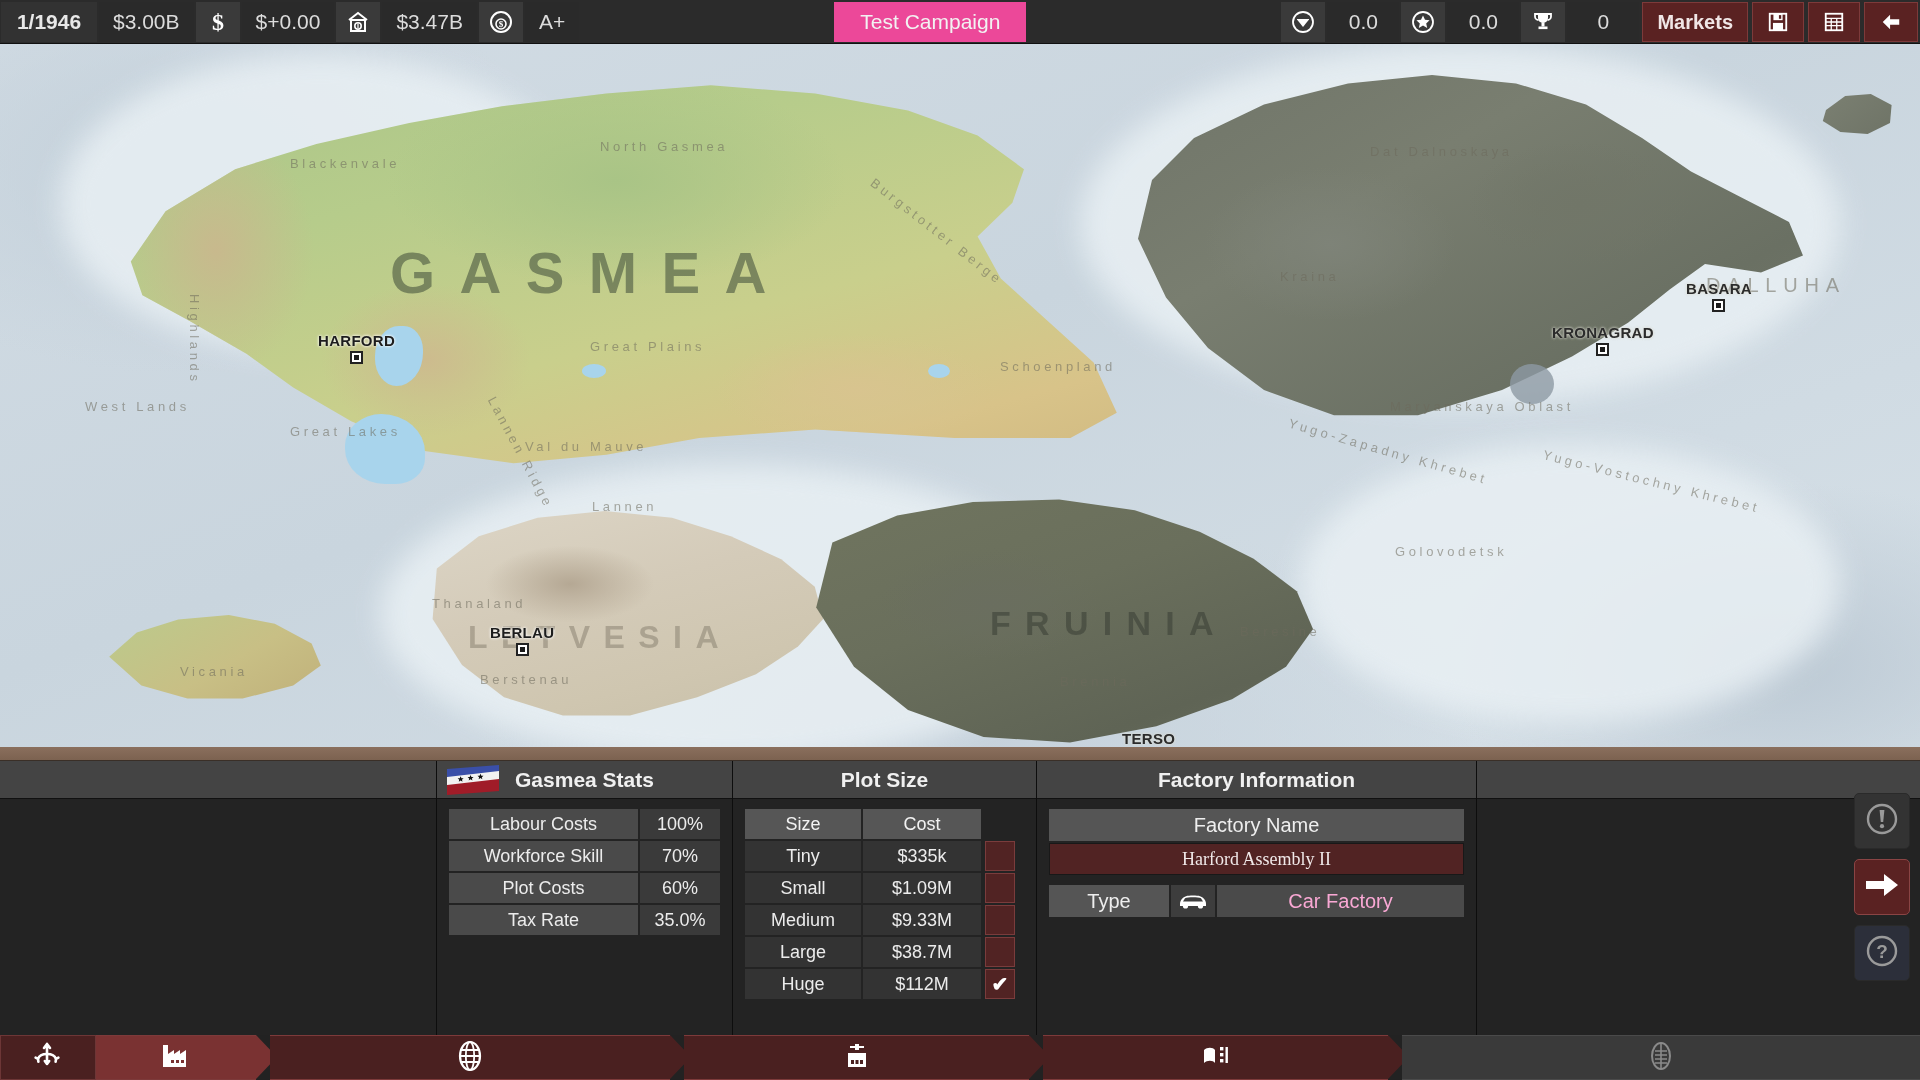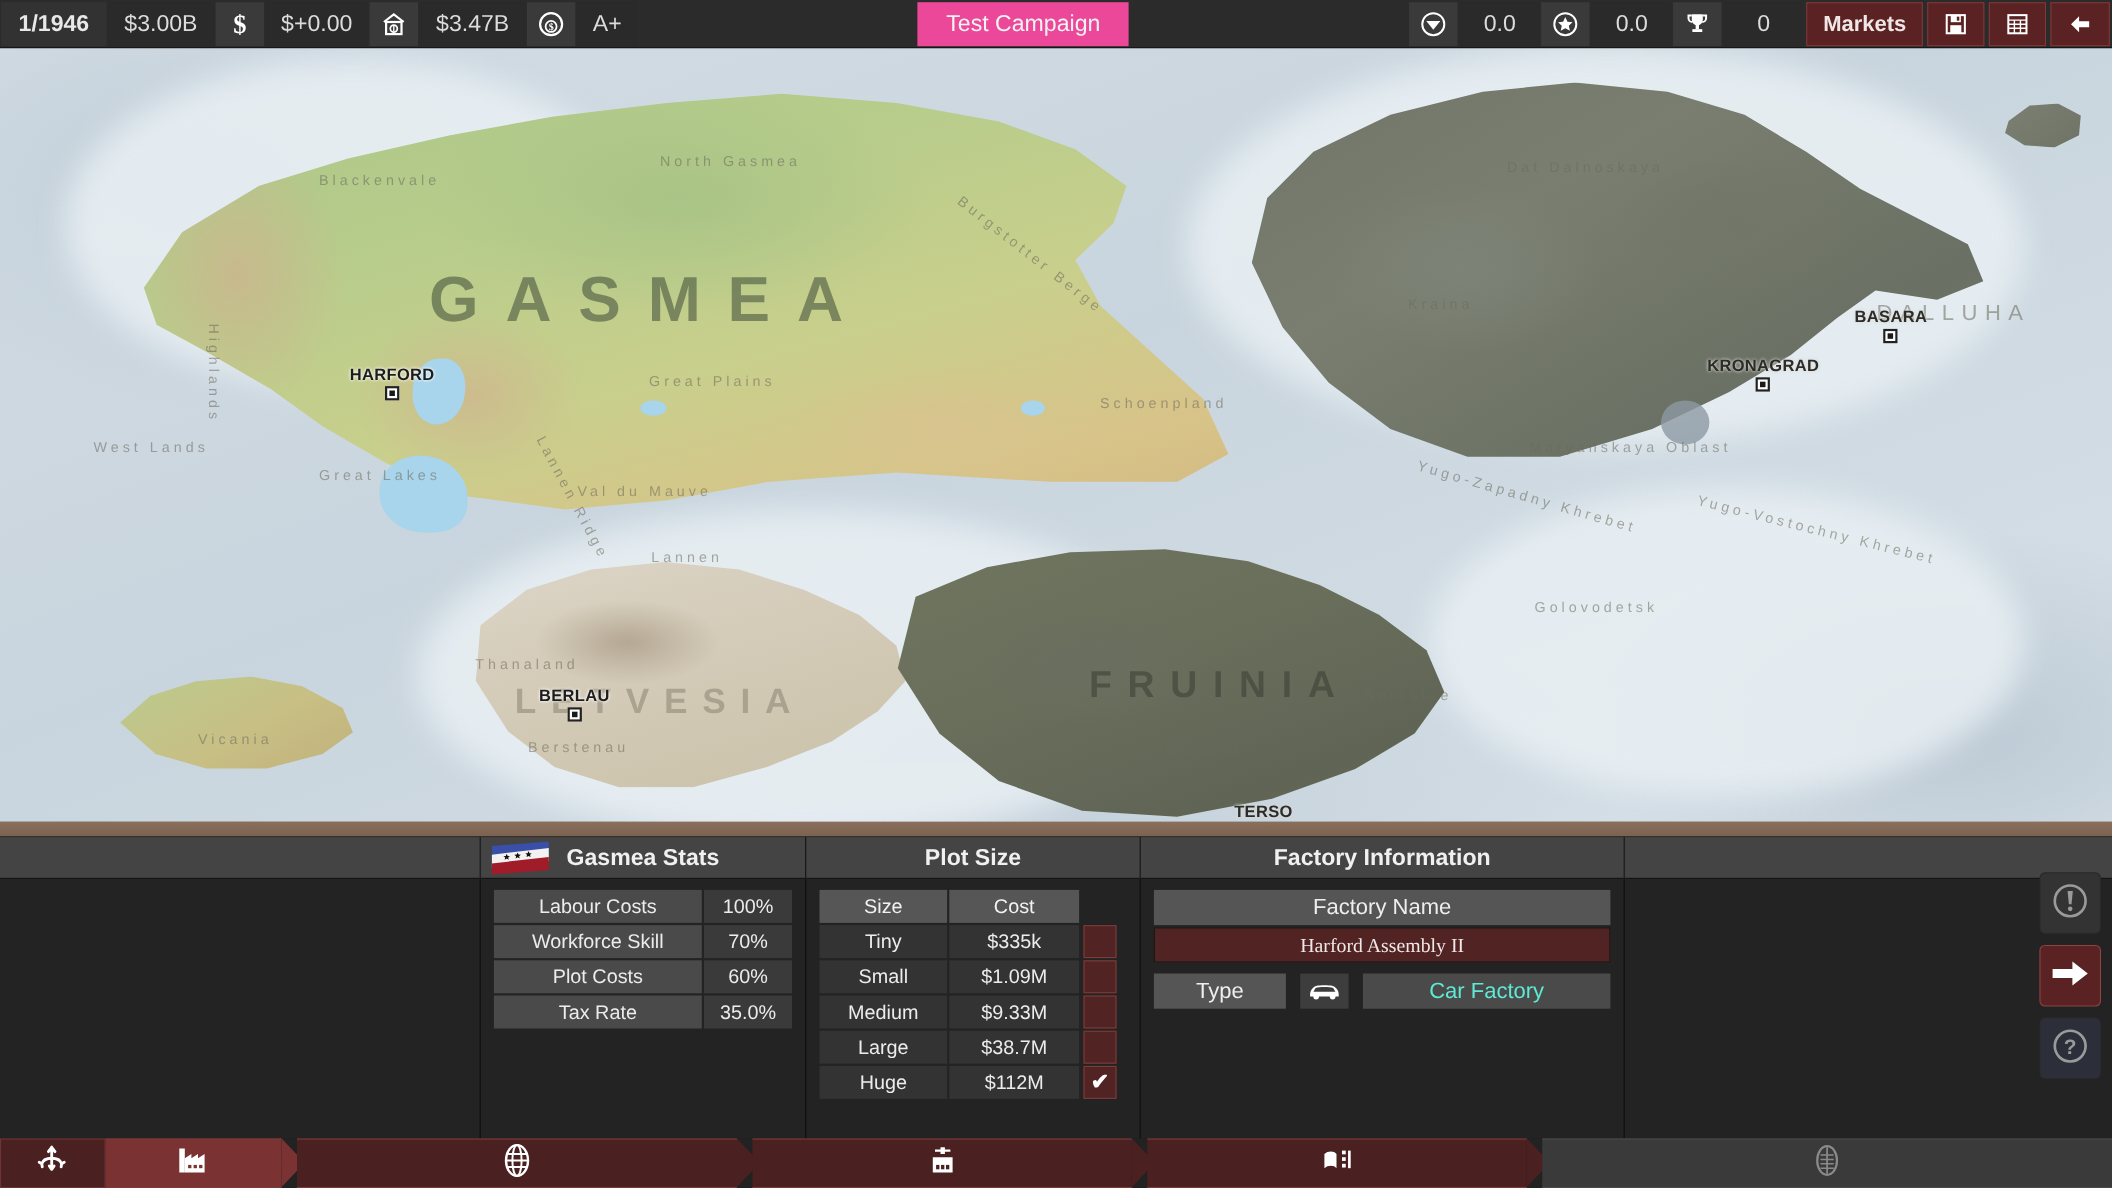--- a/index.html
+++ b/index.html
@@ -218,31 +218,31 @@
   
   .f-label {
     height: 32px; background: #555; color: #eee; font-size: 20px;
     display:flex; align-items:center; justify-content:center; margin-bottom: 2px;
   }
   .f-input {
     height: 32px; background: #512323; border: 1px solid #181818;
     color: #f0e8e8; font-size: 18px;
     display:flex; align-items:center; justify-content:center; margin-bottom: 10px; font-family: Liberation Serif, serif;
   }
-  .f-typerow { display: flex; gap: 13px; }
+  .f-typerow { display: flex; gap: 2px; }
   .f-type-lab {
     width: 120px; height: 32px; background: #555; color: #eee; font-size: 20px;
     display:flex; align-items:center; justify-content:center;
   }
   .f-type-ico {
     width: 44px; height: 32px; background: #3d3d3d;
     display:flex; align-items:center; justify-content:center;
   }
   .f-type-val {
-    flex: 1 1 auto; height: 32px; background: #4a4a4a; color: #5eead4; font-size: 20px;
+    flex: 1 1 auto; height: 32px; background: #4a4a4a; color: #f9a8d4; font-size: 20px;
     display:flex; align-items:center; justify-content:center;
   }
 
   
   #side-actions {
     position: absolute; right: 10px; top: 793px;
     display: flex; flex-direction: column; gap: 10px; z-index: 6;
   }
   .sbtn {
     width: 56px; height: 56px; border-radius: 5px;

